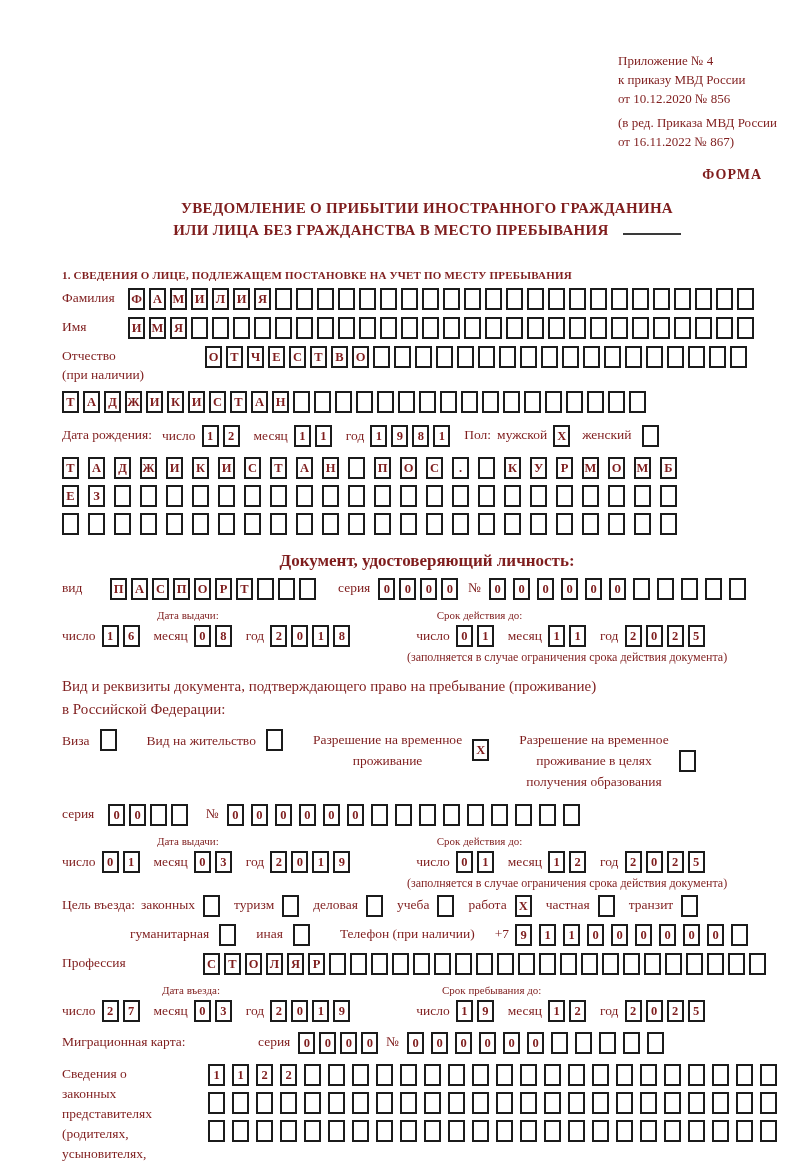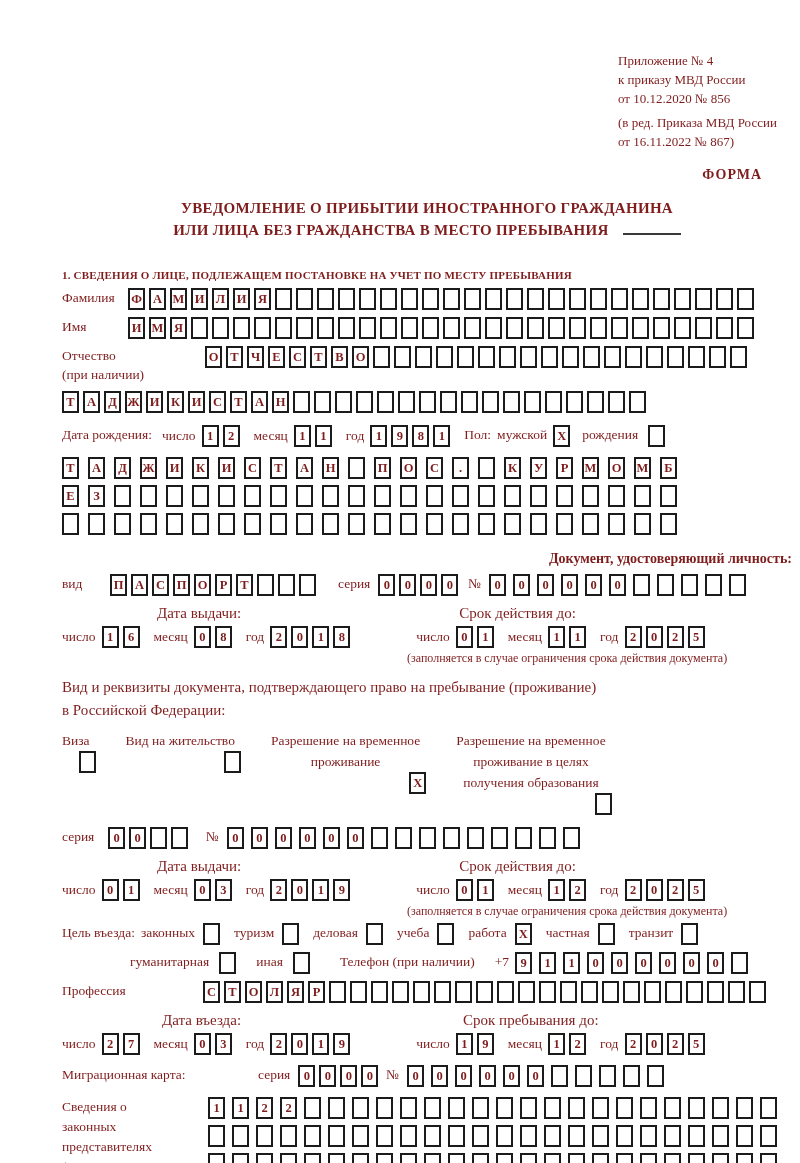--- a/index.html
+++ b/index.html
@@ -22,30 +22,30 @@
   .lbl { flex:0 0 auto; line-height:19px; }
   .cells { display:flex; flex:0 0 auto; }
   .cell {
     flex:0 0 auto; width:17px; height:22px; border:2px solid #1b1b1b; margin-right:4px;
     text-align:center; font-size:12.5px; line-height:18px; font-weight:600; background:#fff;
   }
   .gw .cell { margin-right:9px; }   
   .gr .cell { margin-right:7px; }   
   .stack > .cells { margin-bottom:6px; }
 
-  .doc-head { text-align:right; font-weight:bold; font-size:14px; margin-top:10px; }
-  .dual-head { display:flex; font-size:15px; margin-top:9px; }
+  .doc-head { text-align:center; font-weight:bold; font-size:17px; margin-top:10px; }
+  .dual-head { display:flex; font-size:11px; margin-top:9px; }
   .dg { display:flex; align-items:center; }
   .dg .dl { margin-right:6px; }
   .dg .cells { margin-right:10px; }
   .note { font-size:12px; margin-top:3px; margin-left:345px; }
   .para { font-size:15px; line-height:23px; margin-top:10px; }
 
   .opts { display:flex; align-items:flex-start; margin-top:8px; font-size:13.5px; }
-  .opt { display:flex; align-items:flex-end; margin-right:26px;flex-direction:column; }
+  .opt { display:flex; align-items:center; margin-right:26px; }
   .opt:last-child { margin-right:0; }
   .opt-lbl { text-align:center; margin-right:10px; line-height:21px; }
 </style>
 </head>
 <body>
 
 <div class="page">
 
   <div class="annex">
     <div class="pre">Приложение № 4
@@ -223,21 +223,21 @@
           <span class="cell">9</span>
           <span class="cell">8</span>
           <span class="cell">1</span>
         </span>
     </span>
     <span class="lbl" style="margin-right:6px">Пол:</span>
     <span class="lbl" style="margin-right:6px">мужской</span>
     <span class="cells">
         <span class="cell">X</span>
       </span>
-    <span class="lbl" style="margin:0 10px 0 8px">рождения</span>
+    <span class="lbl" style="margin:0 10px 0 8px">женский</span>
     <span class="cells">
         <span class="cell"></span>
       </span>
   </div>
 
   <div class="row top stack-row" style="margin-top:10px">
     <span class="stack">
       <span class="cells gw">
           <span class="cell">Т</span>
           <span class="cell">А</span>

